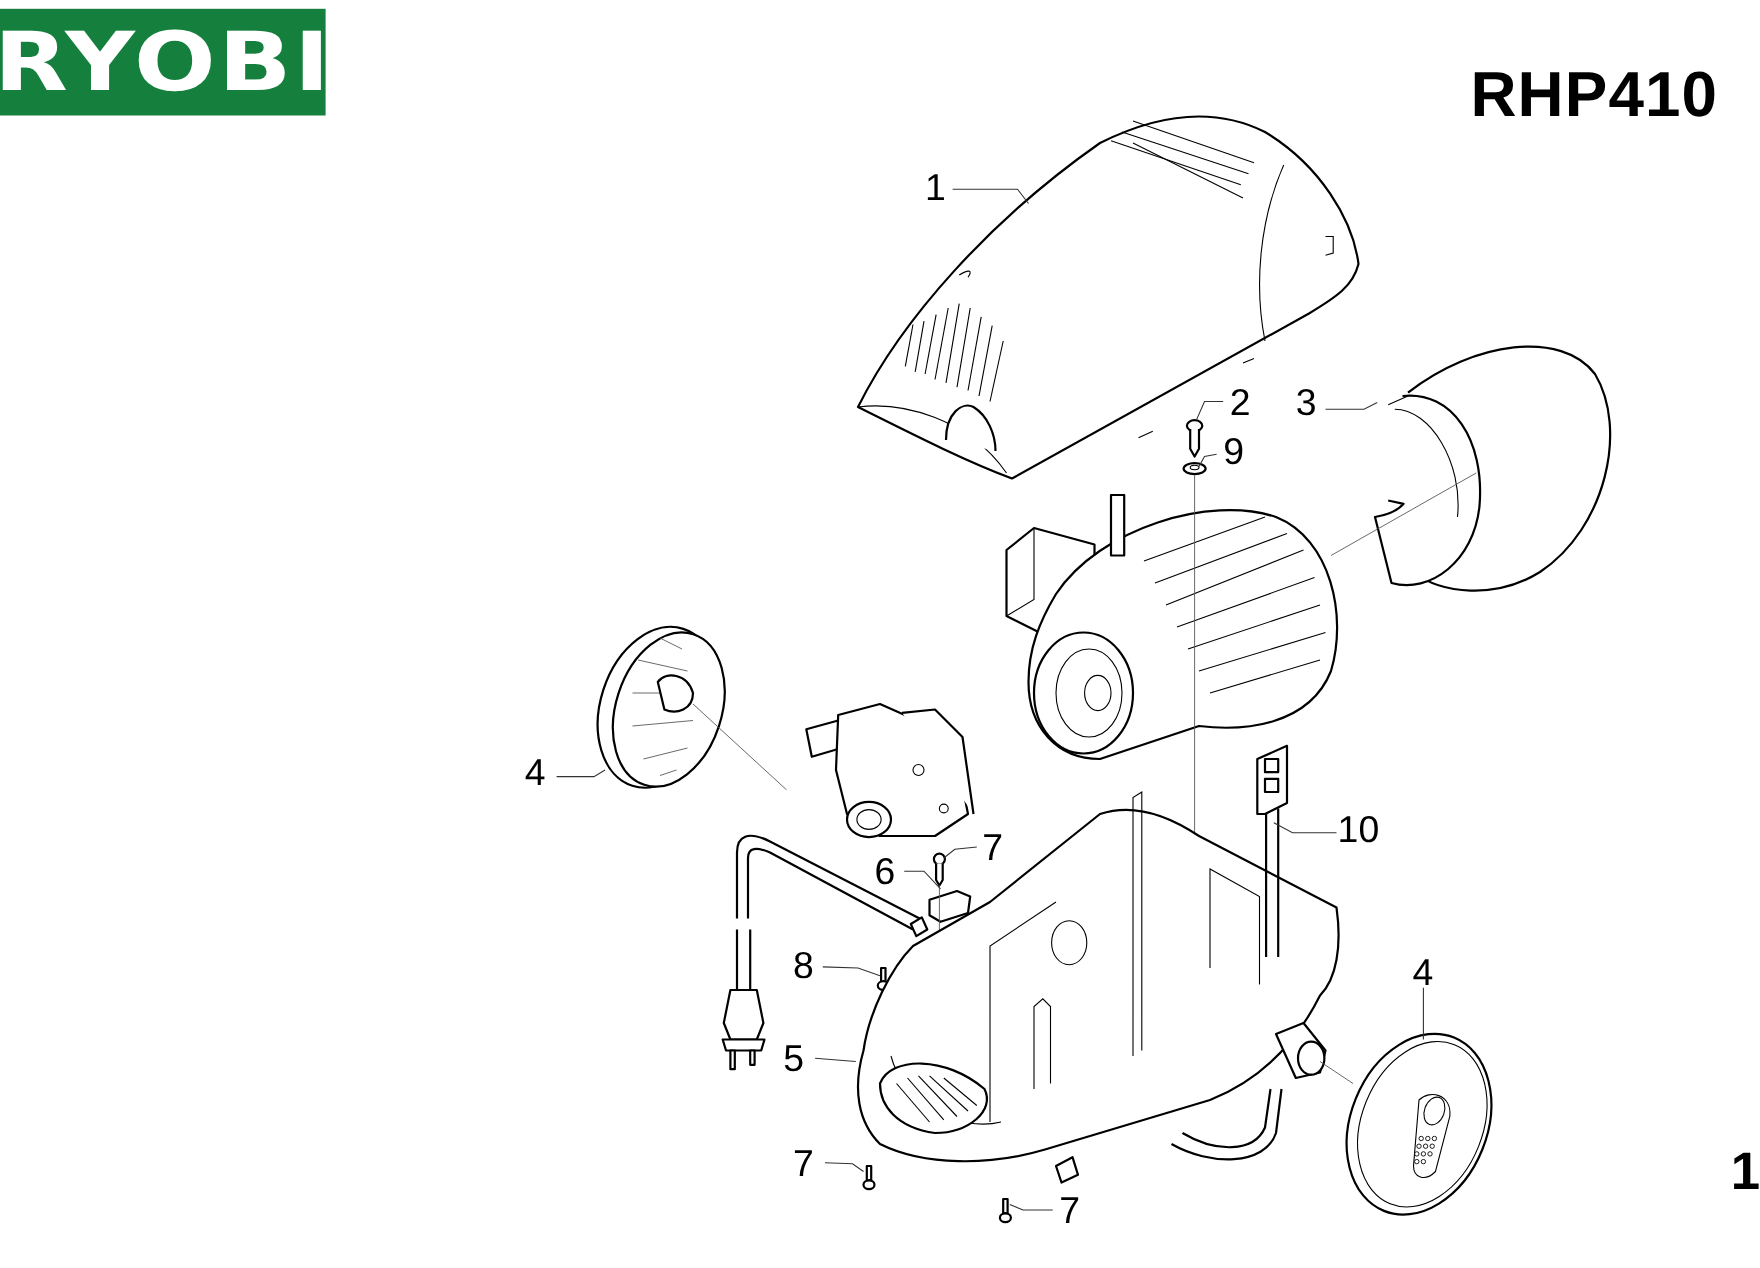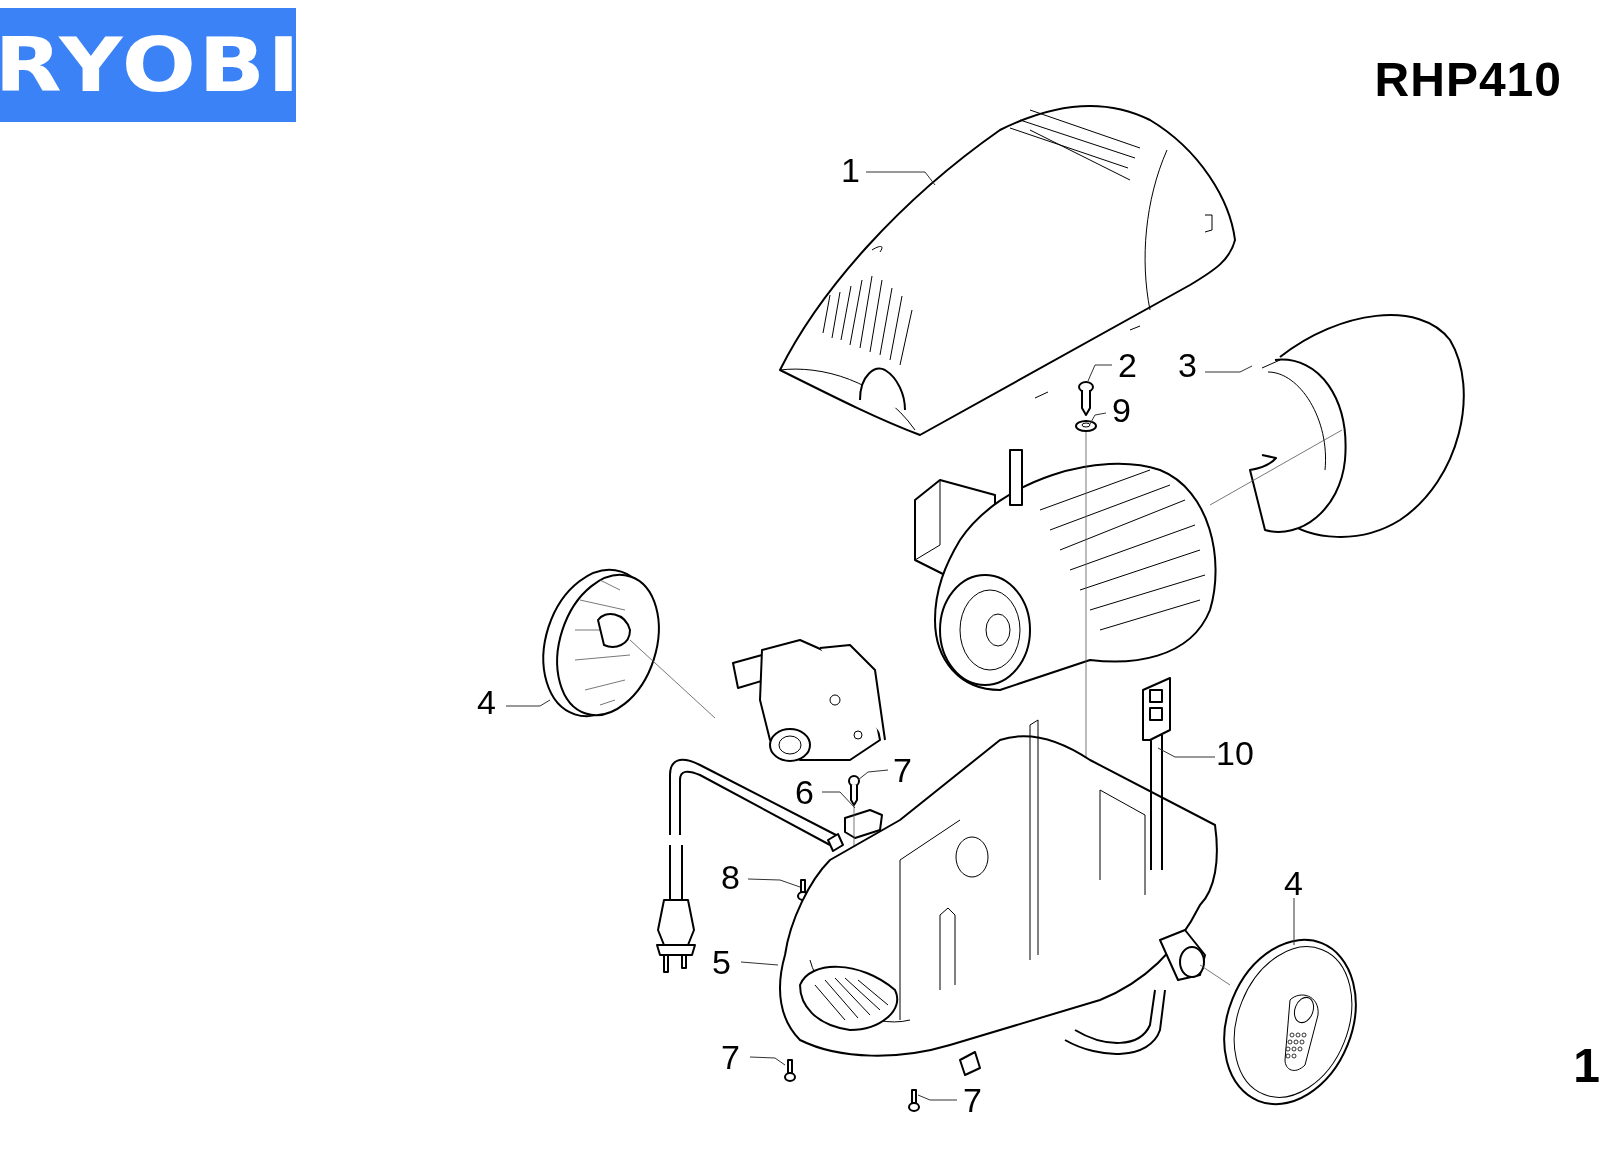--- a/index.html
+++ b/index.html
@@ -1,23 +1,23 @@
 <!DOCTYPE html>
 <html><head>
 <meta charset="utf-8">
 <style>
   html, body { margin: 0; padding: 0; background: #ffffff; }
   body { width: 1600px; height: 1153px; position: relative; overflow: hidden;
          font-family: "Liberation Sans", sans-serif; }
-  .logo { position: absolute; left: 0; top: 8px; width: 296px; height: 114px;
-          background: #3b82f6; display: flex; align-items: center; justify-content: center; }
+  .logo { position: absolute; left: 0; top: 8px; width: 296px; height: 97px;
+          background: #15803d; display: flex; align-items: center; justify-content: center; }
   .logo span { color: #ffffff; font-family: "DejaVu Sans", sans-serif; font-weight: bold;
                font-size: 74px; letter-spacing: 2px; line-height: 1; transform: scaleX(1.18); }
   .model { position: absolute; right: 38px; top: 52px; font-family: "Liberation Sans", sans-serif;
-           font-weight: bold; font-size: 48px; color: #000; letter-spacing: 1px; }
+           font-weight: bold; font-size: 58px; color: #000; letter-spacing: 1px; }
   .page-num { position: absolute; right: 0px; top: 1038px; font-family: "Liberation Sans", sans-serif;
               font-weight: bold; font-size: 48px; color: #000; }
   svg.diagram { position: absolute; left: 0; top: 0; }
   .callout { font-family: "Liberation Sans", sans-serif; font-size: 34px; fill: #000; }
   .leader { stroke: #333; stroke-width: 1; fill: none; }
   .ln { stroke: #000; stroke-width: 2; fill: #fff; stroke-linejoin: round; }
   .ln-nf { stroke: #000; stroke-width: 2; fill: none; stroke-linejoin: round; }
   .thin { stroke: #000; stroke-width: 1; fill: none; }
   .hair { stroke: #555; stroke-width: 0.8; fill: none; }
 </style>

